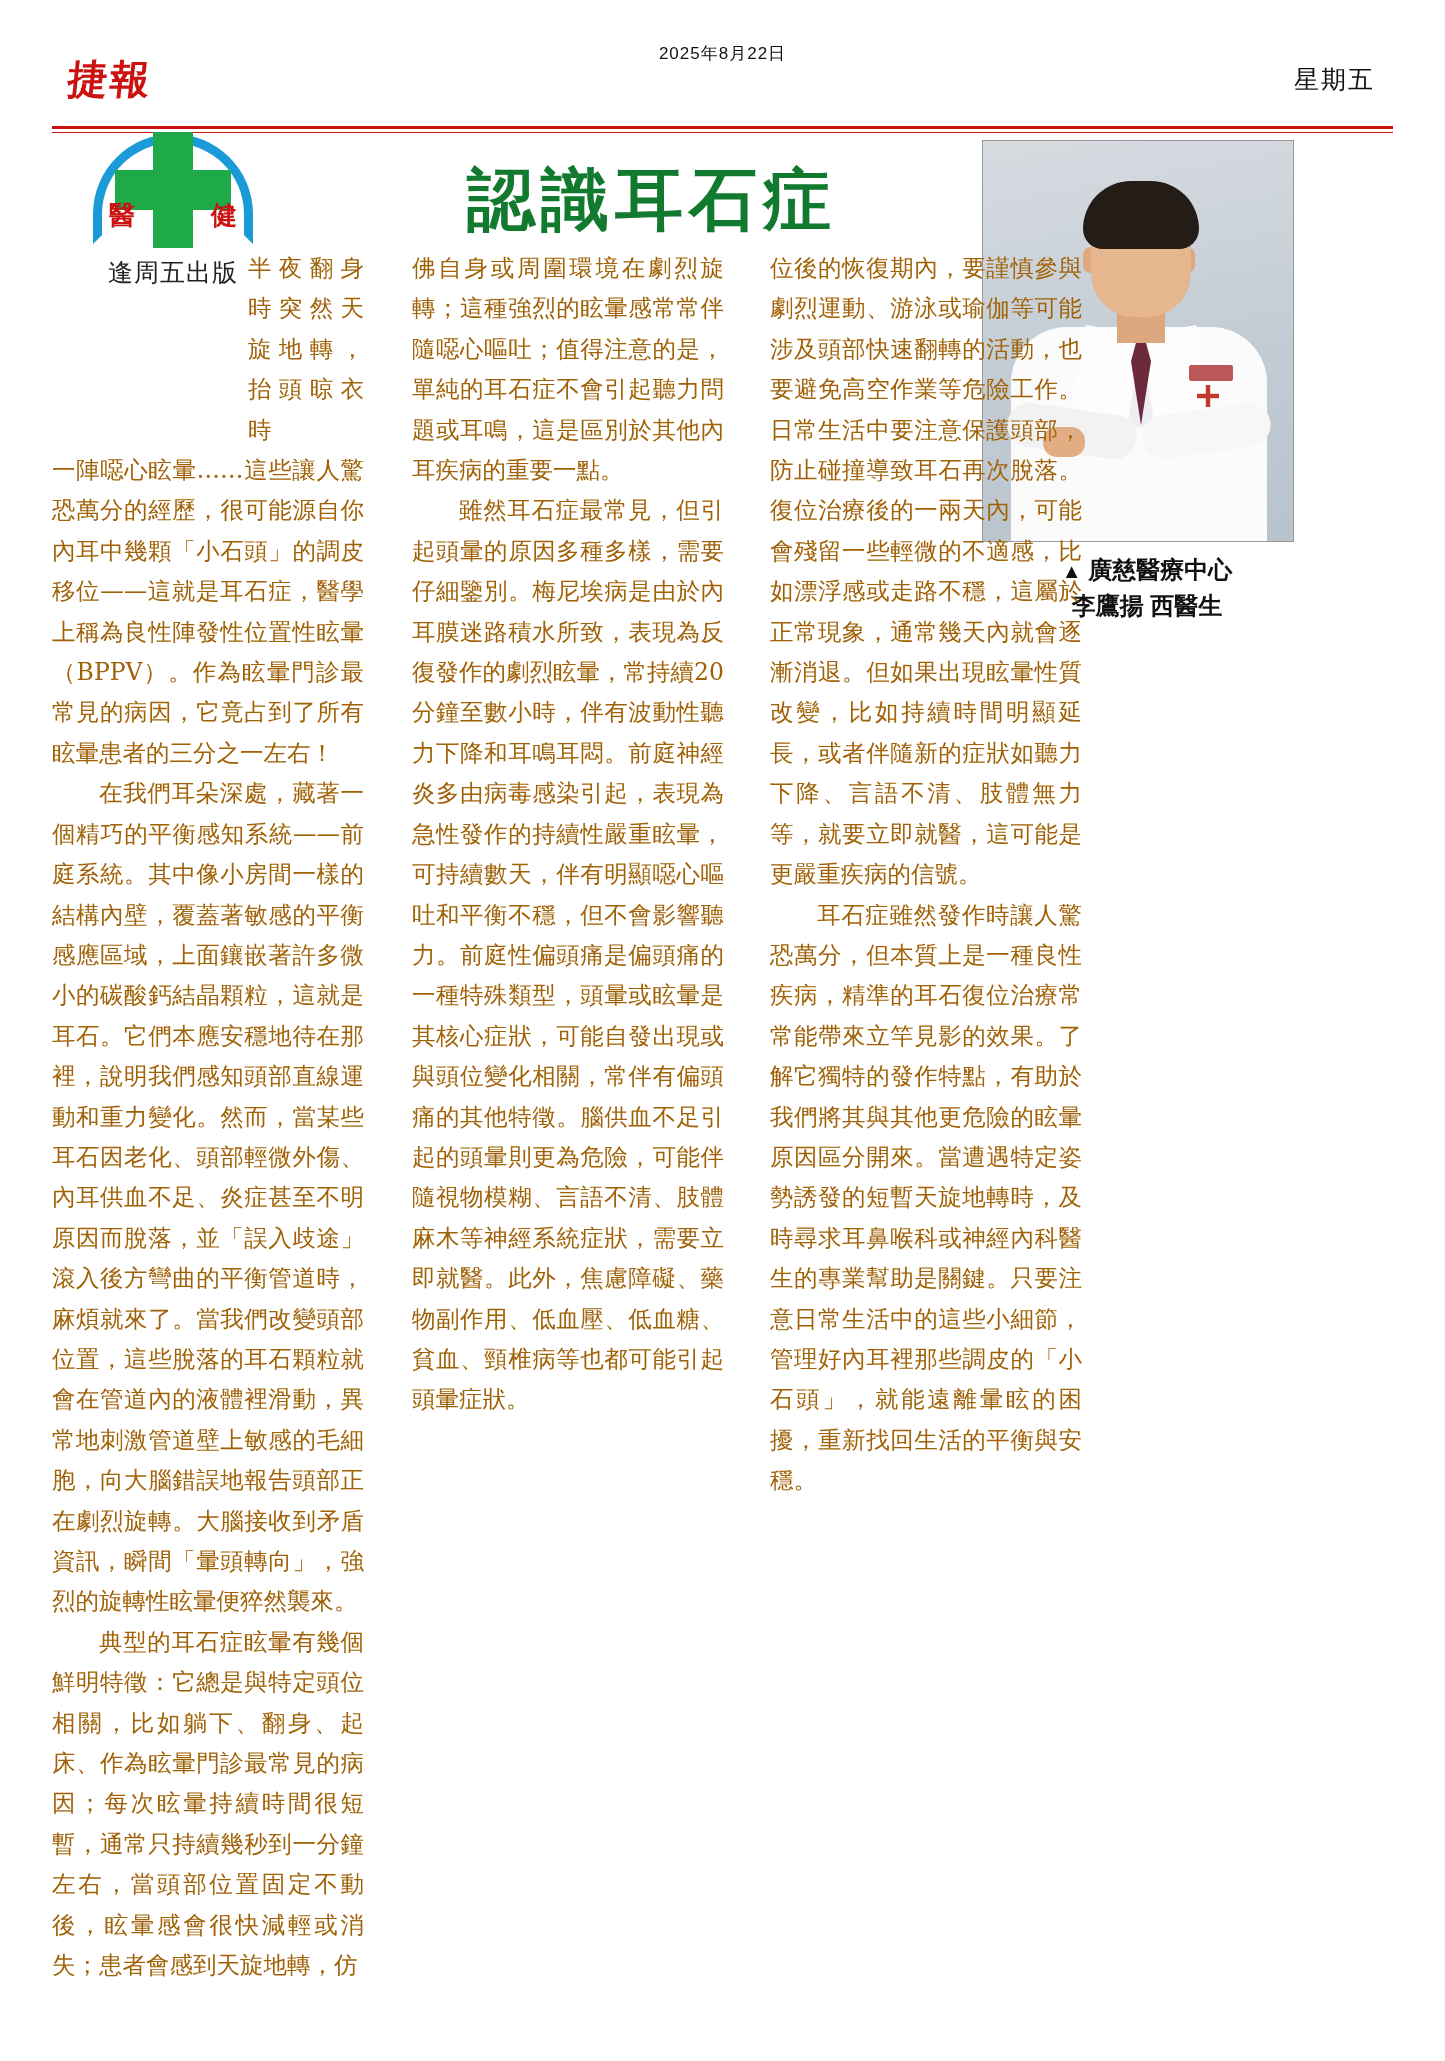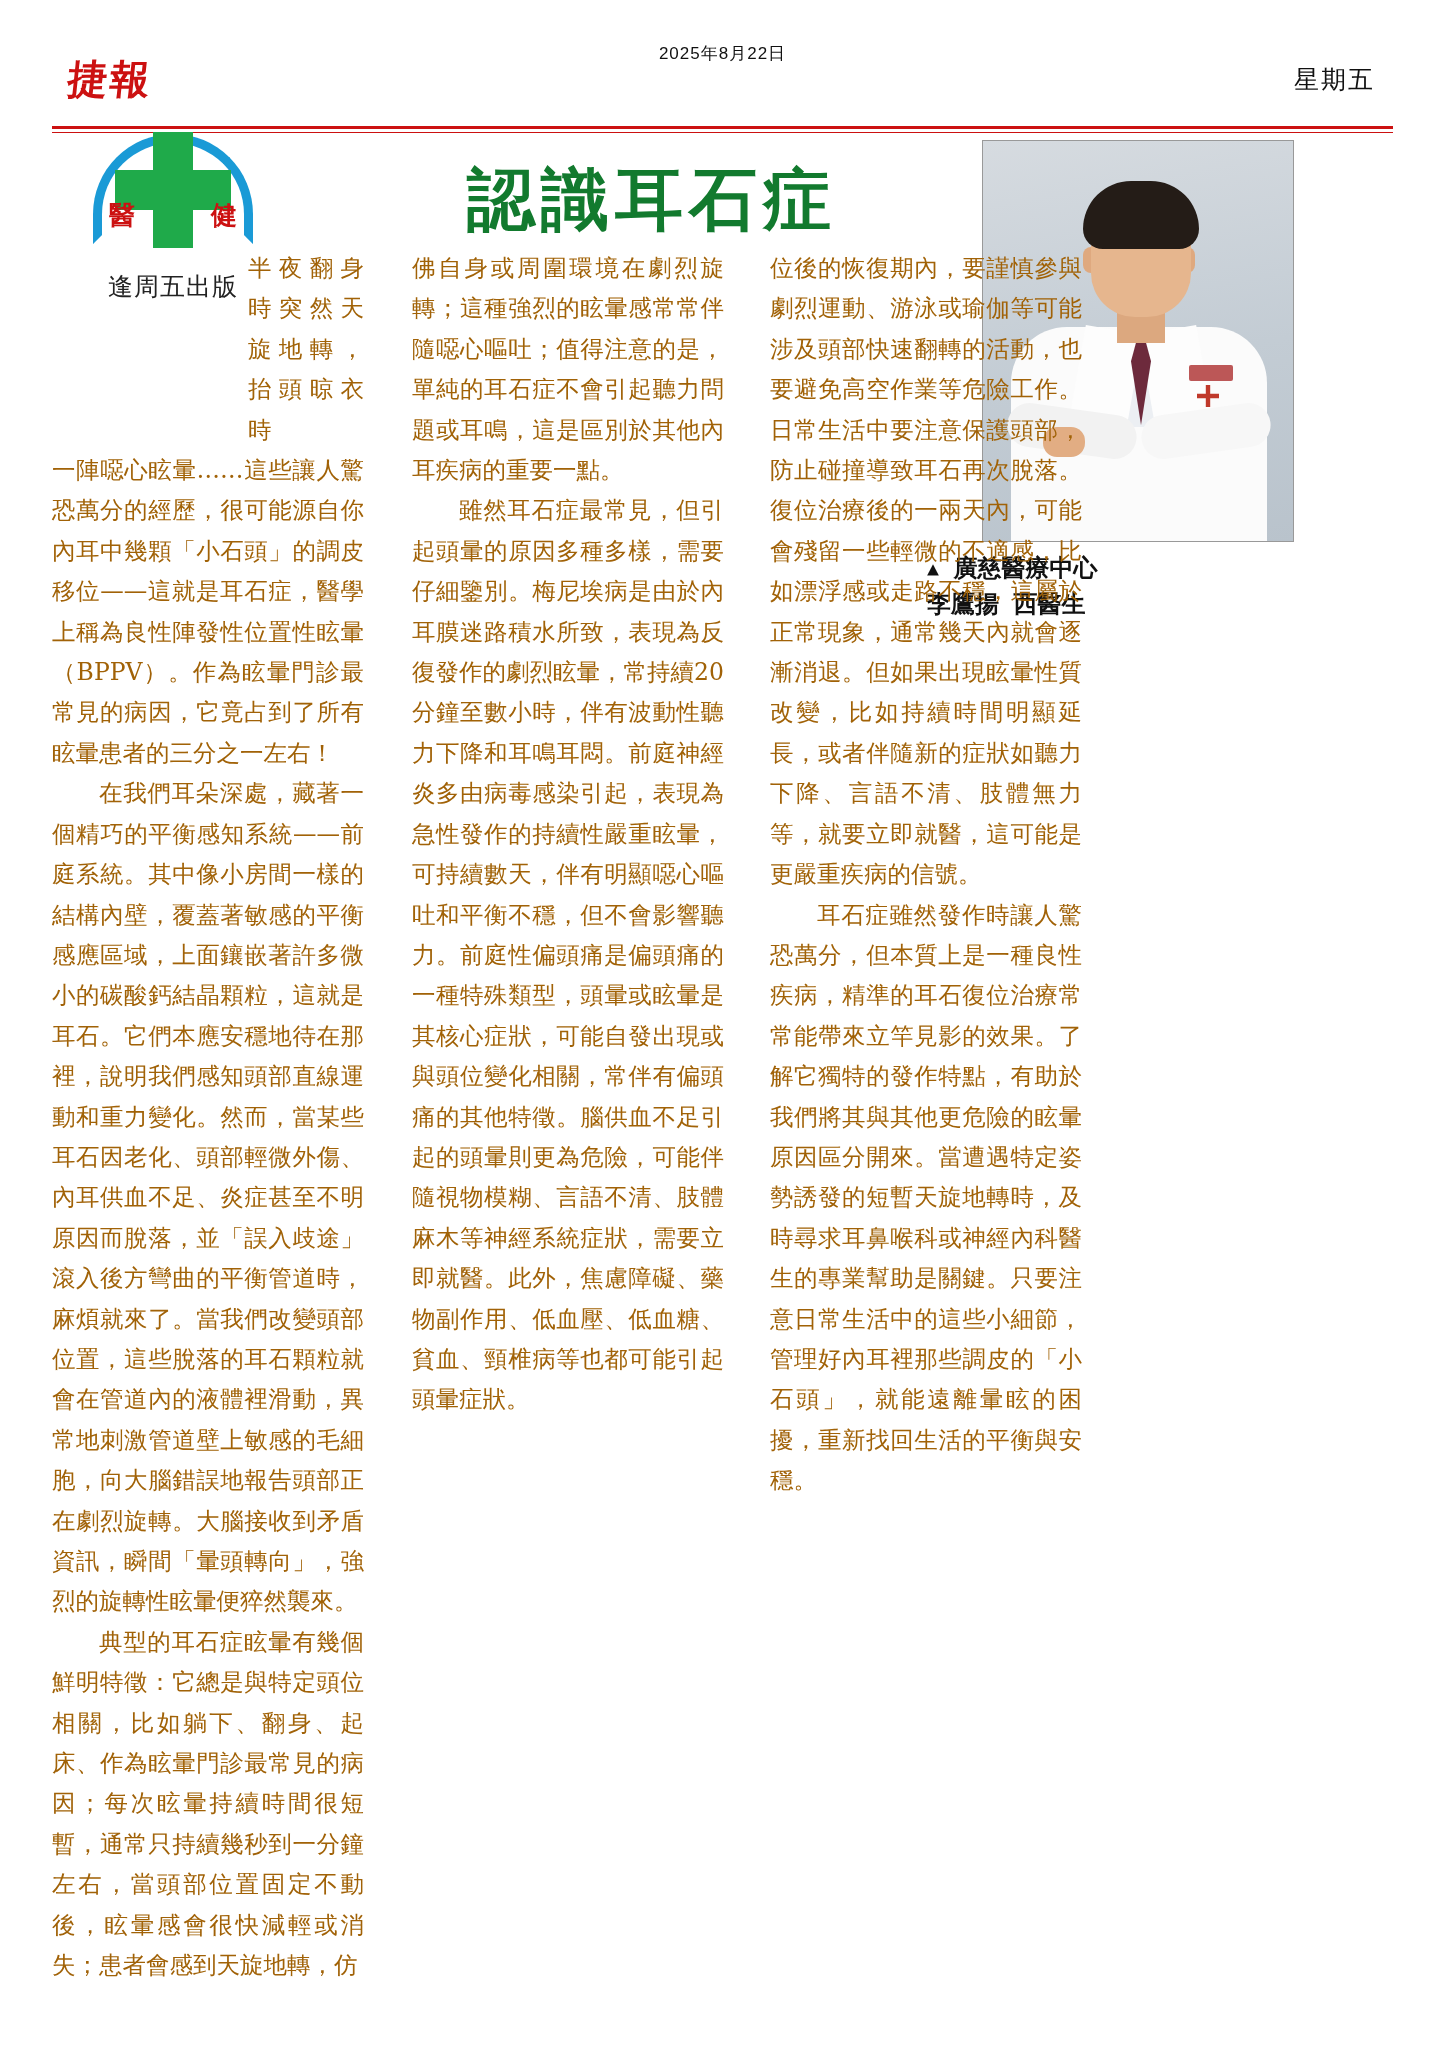--- a/index.html
+++ b/index.html
@@ -134,21 +134,21 @@
     position: absolute;
     top: 70px;
     font-family: "DejaVu Serif", serif;
     font-weight: bold;
     font-size: 26px;
     color: #cc1111;
   }
   .cross-char.left { left: 22px; }
   .cross-char.right { right: 22px; }
   .logo-caption {
-    margin-top: 16px;
+    margin-top: 2px;
     font-family: "DejaVu Serif", serif;
     font-size: 25px;
     color: #222;
     letter-spacing: 1px;
   }
 
   
   .photo-box {
     position: absolute;
     left: 982px;
@@ -288,28 +288,29 @@
     left: 214px;
     top: 244px;
     width: 22px;
     height: 22px;
     background: #c0392b;
     clip-path: polygon(40% 0,60% 0,60% 40%,100% 40%,100% 60%,60% 60%,60% 100%,40% 100%,40% 60%,0 60%,0 40%,40% 40%);
   }
 
   .photo-caption {
     position: absolute;
-    left: 927px;
+    left: 982px;
     top: 552px;
     width: 330px;
-    font-family: Liberation Mono, monospace;
+    font-family: Liberation Sans, sans-serif;
     font-size: 24px;
     line-height: 1.5;
     color: #111;
     font-weight: bold;
+    text-align: center;
   }
   .photo-caption .tri { font-size: 20px; }
 
   
   .cols {
     position: absolute;
     left: 52px;
     top: 248px;
     width: 1341px;
     height: 1790px;

